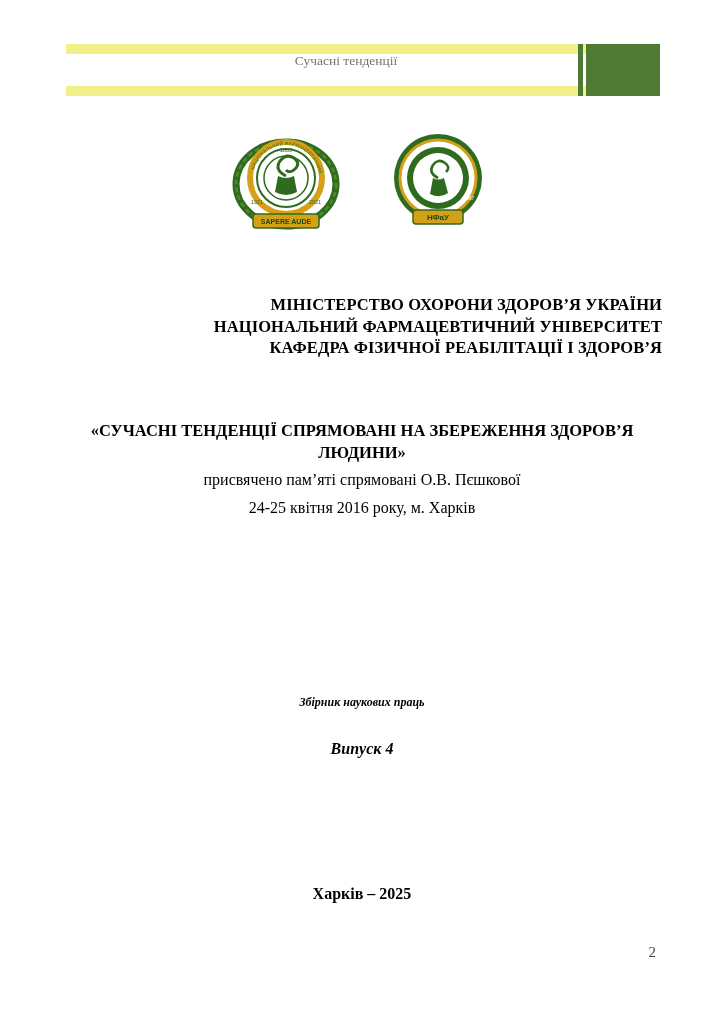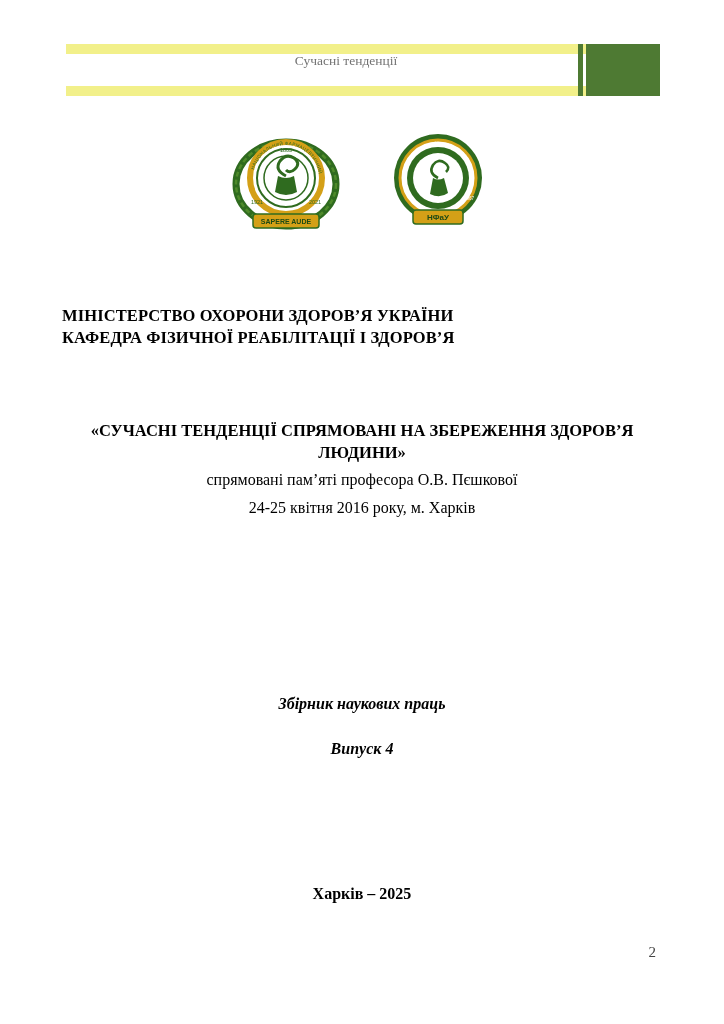--- a/index.html
+++ b/index.html
@@ -83,26 +83,25 @@
     height: 110px;
     position: relative;
   }
 
   
   .ministry {
     position: absolute;
     left: 62px;
     top: 294px;
     width: 600px;
-    text-align: left;
+    text-align: right;
     font-weight: bold;
     font-size: 16.5px;
     line-height: 21.5px;
     letter-spacing: 0.1px;
-    margin-top: 11px;
   }
   .conf-title {
     position: absolute;
     left: 62px;
     top: 420px;
     width: 600px;
     text-align: center;
     font-weight: bold;
     font-size: 16.5px;
     line-height: 21.5px;
@@ -126,21 +125,21 @@
     line-height: 24px;
   }
   .collection {
     position: absolute;
     left: 62px;
     top: 695px;
     width: 600px;
     text-align: center;
     font-weight: bold;
     font-style: italic;
-    font-size: 16px;
+    font-size: 12px;
   }
   .issue {
     position: absolute;
     left: 62px;
     top: 740px;
     width: 600px;
     text-align: center;
     font-weight: bold;
     font-style: italic;
     font-size: 16px;
@@ -223,24 +222,25 @@
 
       <rect x="30" y="84" width="50" height="14" rx="3" fill="#d4a017" stroke="#2f6b1f" stroke-width="1.5"></rect>
       <text x="55" y="94" text-anchor="middle" font-size="8" font-weight="bold" fill="#1d4a14" font-family="'Liberation Sans', sans-serif">НФаУ</text>
     </svg>
   </div>
 
 </div>
 
 <div class="ministry">
   <div>МІНІСТЕРСТВО ОХОРОНИ ЗДОРОВ’Я УКРАЇНИ</div>
+  <div>НАЦІОНАЛЬНИЙ ФАРМАЦЕВТИЧНИЙ УНІВЕРСИТЕТ</div>
   <div>КАФЕДРА ФІЗИЧНОЇ РЕАБІЛІТАЦІЇ І ЗДОРОВ’Я</div>
 </div>
 
 <div class="conf-title">«СУЧАСНІ ТЕНДЕНЦІЇ СПРЯМОВАНІ НА ЗБЕРЕЖЕННЯ ЗДОРОВ’Я ЛЮДИНИ»</div>
-<div class="dedication">спрямовані пам’яті професора О.В. Пєшкової</div>
+<div class="dedication">присвячено пам’яті спрямовані О.В. Пєшкової</div>
 <div class="dateplace">24-25 квітня 2016 року, м. Харків</div>
 
 <div class="collection">Збірник наукових праць</div>
 <div class="issue">Випуск 4</div>
 <div class="city-year">Харків – 2025</div>
 
 <div class="page-number">2</div>
 
 </body></html>

